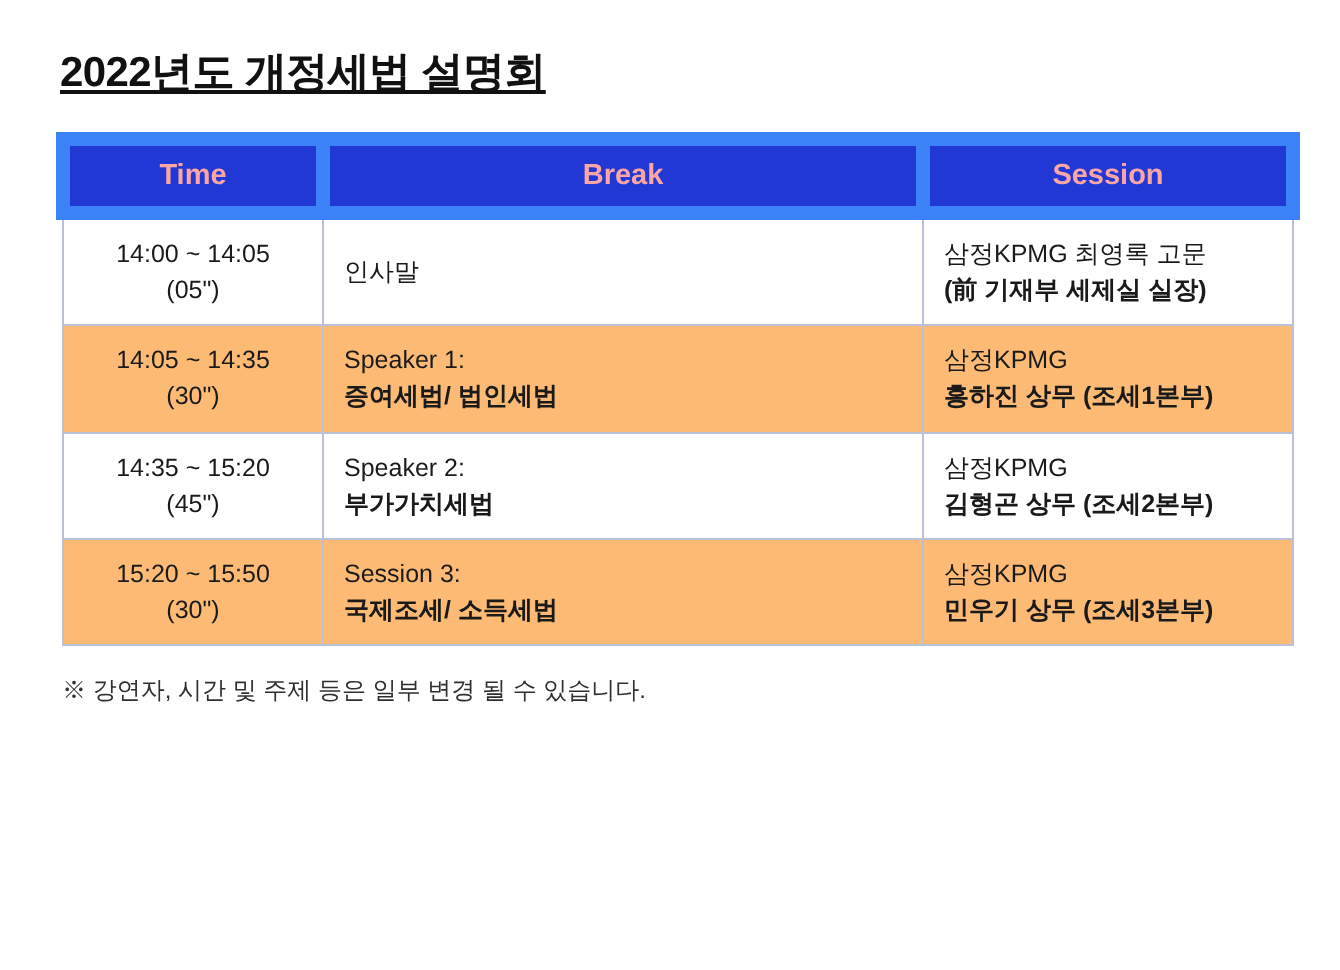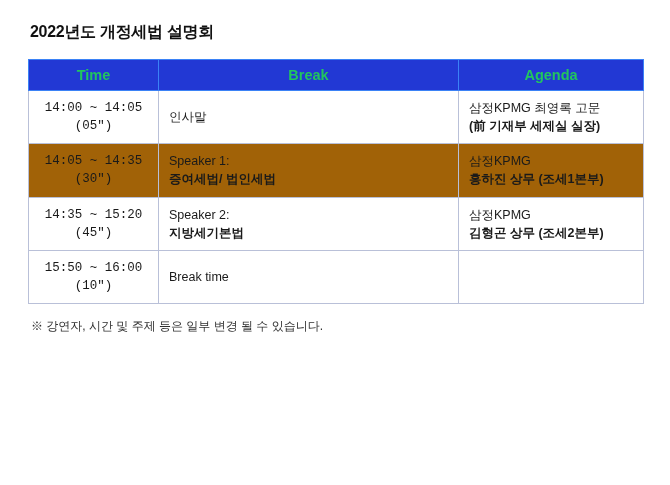--- a/index.html
+++ b/index.html
@@ -15,70 +15,70 @@
     overflow: hidden;
   }
   .page {
     position: relative;
     width: 670px;
     height: 485px;
     box-sizing: border-box;
     padding: 22px 28px 0 28px;
   }
   .title {
-    font-size: 16px;
+    font-size: 21px;
     font-weight: bold;
     color: #111111;
     letter-spacing: -0.3px;
     margin: 0 0 16px 2px;
+    text-decoration: underline;
   }
   table.schedule {
     border-collapse: collapse;
     width: 615px;
     table-layout: fixed;
   }
   table.schedule th {
     background: #2238d4;
-    color: #22c55e;
+    color: #fca5a5;
     font-size: 14.5px;
     font-weight: bold;
     text-align: center;
     padding: 7px 4px;
-    border: 1px solid #3b82f6;
+    border: 7px solid #3b82f6;
   }
   table.schedule td {
     border: 1px solid #b9c0d8;
     font-size: 12.5px;
     vertical-align: middle;
     padding: 8px 10px;
     line-height: 1.45;
     color: #1a1a1a;
   }
   col.c-time { width: 130px; }
   col.c-agenda { width: 300px; }
   col.c-speaker { width: 185px; }
 
   td.time {
     text-align: center;
-    font-family: Liberation Mono, monospace;
   }
   td.time .t-main { display: block; }
   td.time .t-sub { display: block; }
 
   td.agenda .a-line1,
   td.speaker .s-line1 {
     display: block;
   }
   td.agenda .a-line2,
   td.speaker .s-line2 {
     display: block;
     font-weight: bold;
   }
   tr.row-even td {
-    background: #a16207;
+    background: #fdba74;
   }
   tr.row-odd td {
     background: #ffffff;
   }
   .note {
     margin-top: 14px;
     margin-left: 3px;
     font-size: 12px;
     color: #2f2f2f;
   }
@@ -93,21 +93,21 @@
   <table class="schedule">
     <colgroup>
       <col class="c-time">
       <col class="c-agenda">
       <col class="c-speaker">
     </colgroup>
     <thead>
       <tr>
         <th>Time</th>
         <th>Break</th>
-        <th>Agenda</th>
+        <th>Session</th>
       </tr>
     </thead>
     <tbody>
 
       <tr class="row-odd">
         <td class="time">
           <span class="t-main">14:00 ~ 14:05</span>
           <span class="t-sub">(05")</span>
         </td>
         <td class="agenda">
@@ -135,43 +135,43 @@
         </td>
       </tr>
 
       <tr class="row-odd">
         <td class="time">
           <span class="t-main">14:35 ~ 15:20</span>
           <span class="t-sub">(45")</span>
         </td>
         <td class="agenda">
           <span class="a-line1">Speaker 2:</span>
-          <span class="a-line2">지방세기본법</span>
+          <span class="a-line2">부가가치세법</span>
         </td>
         <td class="speaker">
           <span class="s-line1">삼정KPMG</span>
           <span class="s-line2">김형곤 상무 (조세2본부)</span>
         </td>
       </tr>
 
-
-      <tr class="row-odd">
+      <tr class="row-even">
         <td class="time">
-          <span class="t-main">15:50 ~ 16:00</span>
-          <span class="t-sub">(10")</span>
+          <span class="t-main">15:20 ~ 15:50</span>
+          <span class="t-sub">(30")</span>
         </td>
         <td class="agenda">
-          <span class="a-line1">Break time</span>
-          <span class="a-line2"></span>
+          <span class="a-line1">Session 3:</span>
+          <span class="a-line2">국제조세/ 소득세법</span>
         </td>
         <td class="speaker">
-          <span class="s-line1"></span>
-          <span class="s-line2"></span>
+          <span class="s-line1">삼정KPMG</span>
+          <span class="s-line2">민우기 상무 (조세3본부)</span>
         </td>
       </tr>
+
 
 
 
     </tbody>
   </table>
 
   <div class="note">※ 강연자, 시간 및 주제 등은 일부 변경 될 수 있습니다.</div>
 
 </div>
 

